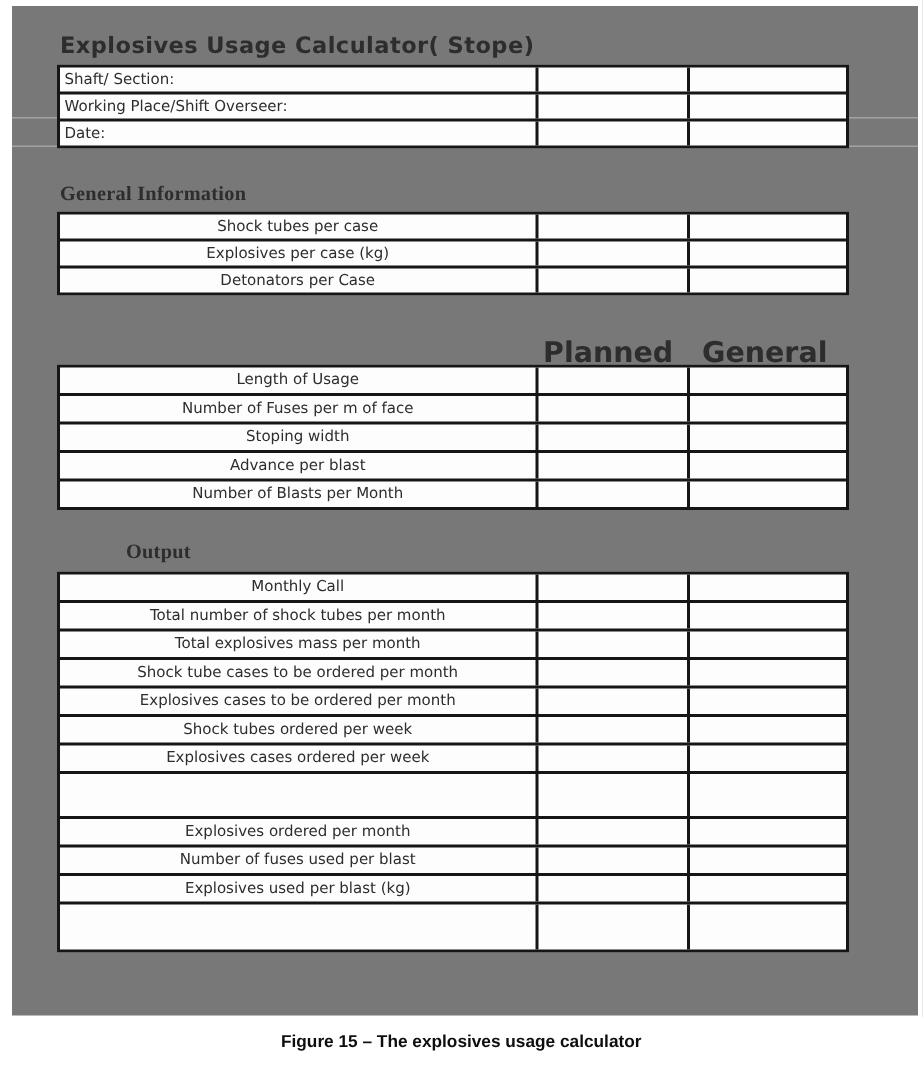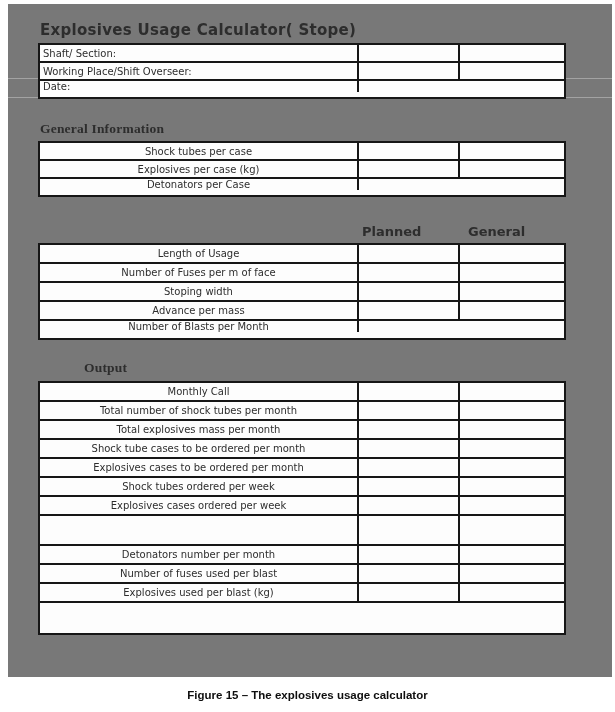--- a/index.html
+++ b/index.html
@@ -27,39 +27,39 @@
     position:absolute; left:40px;
     font-size:13.5px; font-weight:bold; letter-spacing:0.2px;
     color:var(--text-dark, #2d2d2d);
     font-family:Liberation Serif, serif;
   }
   .gi-title { top:121px; }
   .output-title { top:360px;margin-left:44px; }
   .input-title { position:absolute; left:40px; top:224px;
     font-size:16px; font-weight:bold; color:var(--text-dark, #2d2d2d);margin-top:24px; }
   .col-head {
-    position:absolute; top:224px; font-size:13px; font-weight:bold;
+    position:absolute; top:224px; font-size:19px; font-weight:bold;
     color:var(--text-dark, #2d2d2d);
   }
   .col-head.planned { left:362px; }
   .col-head.current { left:468px; }
 
   .tbl {
     position:absolute; left:38px; width:528px; box-sizing:border-box;
     border:2px solid var(--table-border, #161616);
     background:var(--cell-bg, #fdfdfd);
   }
   .t-header { top:43px;text-align:center; }
   .t-general { top:141px; }
   .t-input { top:243px; }
   .t-output { top:381px; }
 
   .row { display:flex; box-sizing:border-box;
     border-bottom:2px solid var(--table-border, #161616); }
-  .row:last-child { border-bottom:none;flex-direction:column; }
+  .row:last-child { border-bottom:none; }
 
   .t-header .row, .t-general .row { height:18px; }
   .t-header .row:last-child, .t-general .row:last-child { height:16px; }
   .t-input .row, .t-output .row { height:19px; }
   .t-input .row:last-child { height:17px; }
   .t-output .row.tall { height:30px; }
   .t-output .row:last-child { height:30px; }
 
   .c { box-sizing:border-box; display:flex; align-items:center; overflow:hidden; }
   .c1 { width:319px; border-right:2px solid var(--table-border, #161616); }
@@ -137,21 +137,21 @@
       <div class="c c1 lbl lbl-center">Number of Fuses per m of face</div>
       <div class="c c2"></div>
       <div class="c c3"></div>
     </div>
     <div class="row">
       <div class="c c1 lbl lbl-center">Stoping width</div>
       <div class="c c2"></div>
       <div class="c c3"></div>
     </div>
     <div class="row">
-      <div class="c c1 lbl lbl-center">Advance per mass</div>
+      <div class="c c1 lbl lbl-center">Advance per blast</div>
       <div class="c c2"></div>
       <div class="c c3"></div>
     </div>
     <div class="row">
       <div class="c c1 lbl lbl-center">Number of Blasts per Month</div>
       <div class="c c2"></div>
       <div class="c c3"></div>
     </div>
   </div>
 
@@ -192,21 +192,21 @@
       <div class="c c1 lbl lbl-center">Explosives cases ordered per week</div>
       <div class="c c2"></div>
       <div class="c c3"></div>
     </div>
     <div class="row tall">
       <div class="c c1 lbl lbl-center"></div>
       <div class="c c2"></div>
       <div class="c c3"></div>
     </div>
     <div class="row">
-      <div class="c c1 lbl lbl-center">Detonators number per month</div>
+      <div class="c c1 lbl lbl-center">Explosives ordered per month</div>
       <div class="c c2"></div>
       <div class="c c3"></div>
     </div>
     <div class="row">
       <div class="c c1 lbl lbl-center">Number of fuses used per blast</div>
       <div class="c c2"></div>
       <div class="c c3"></div>
     </div>
     <div class="row">
       <div class="c c1 lbl lbl-center">Explosives used  per blast (kg)</div>

